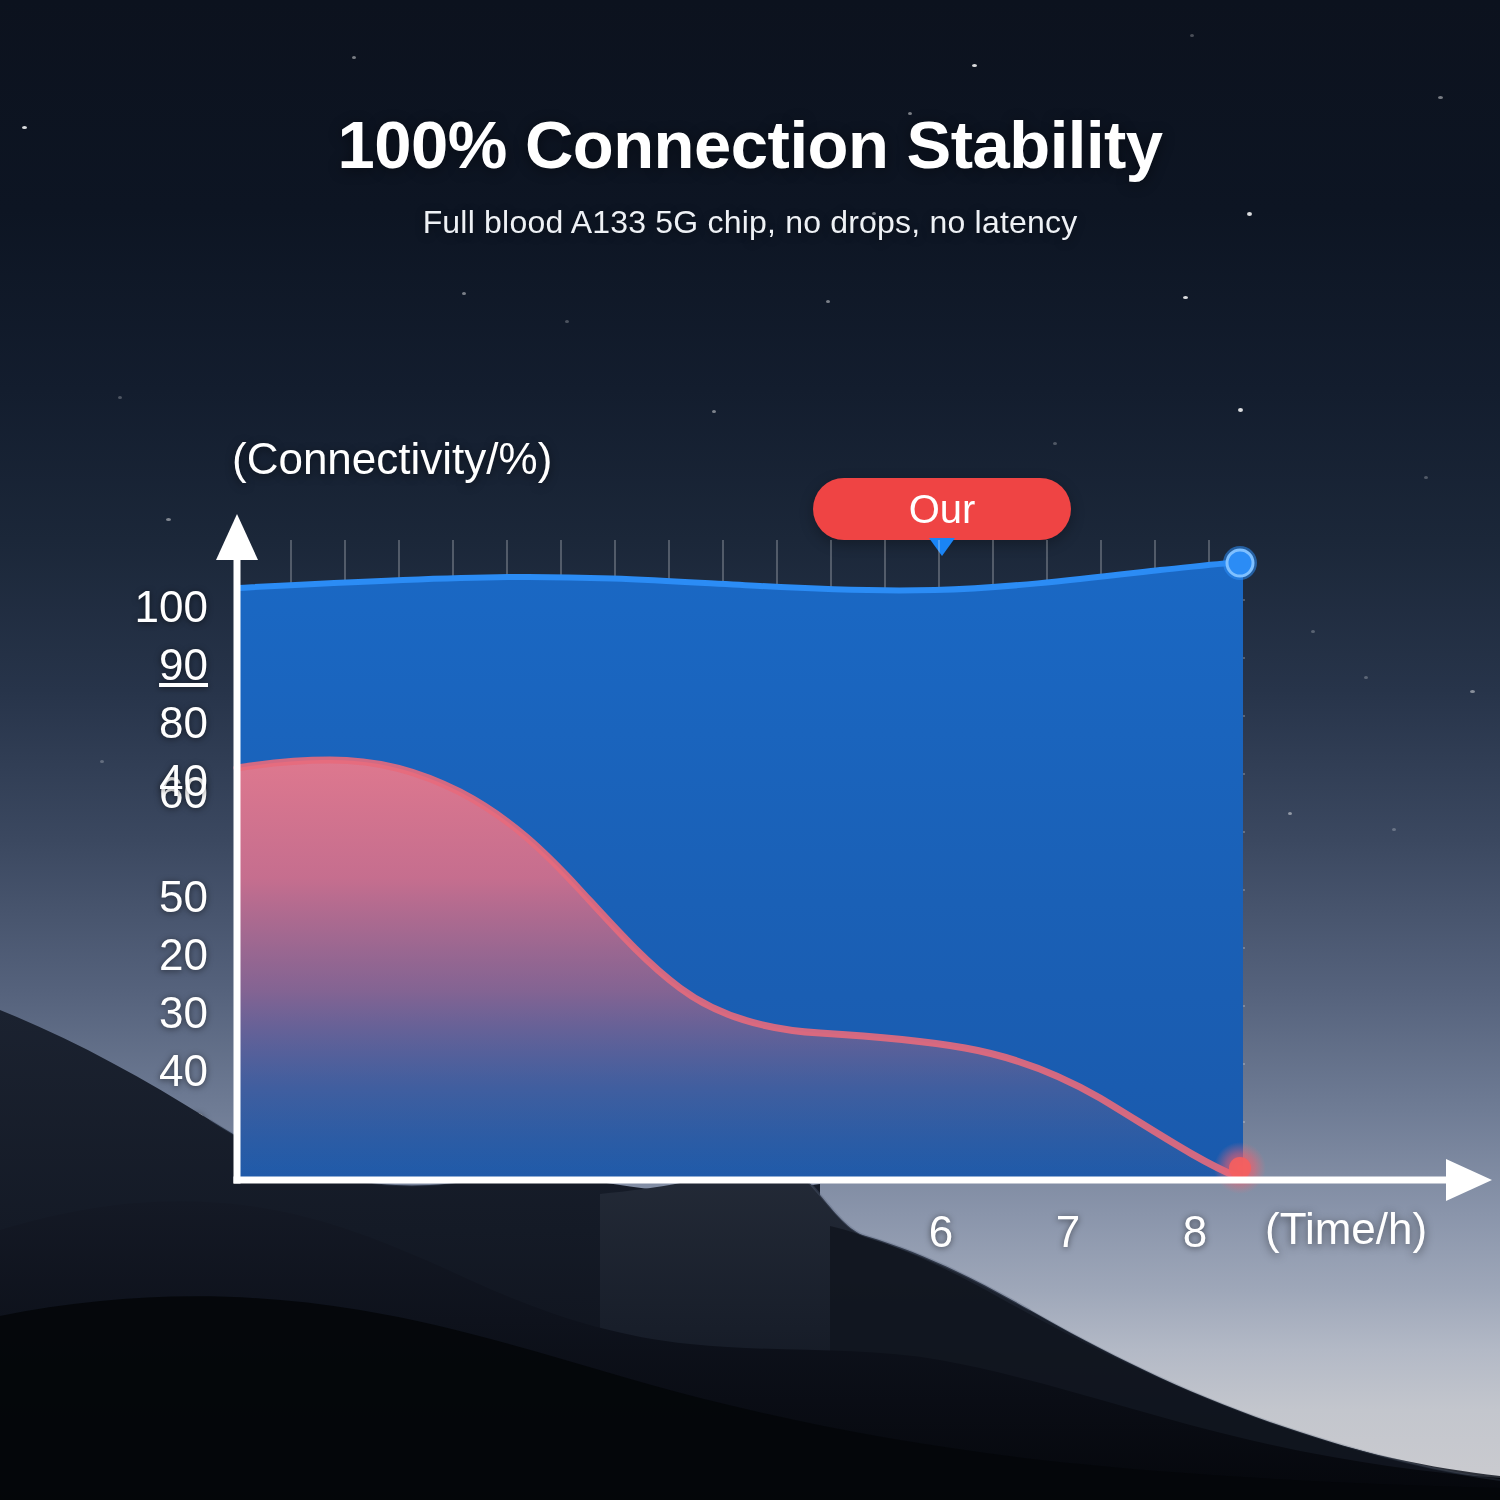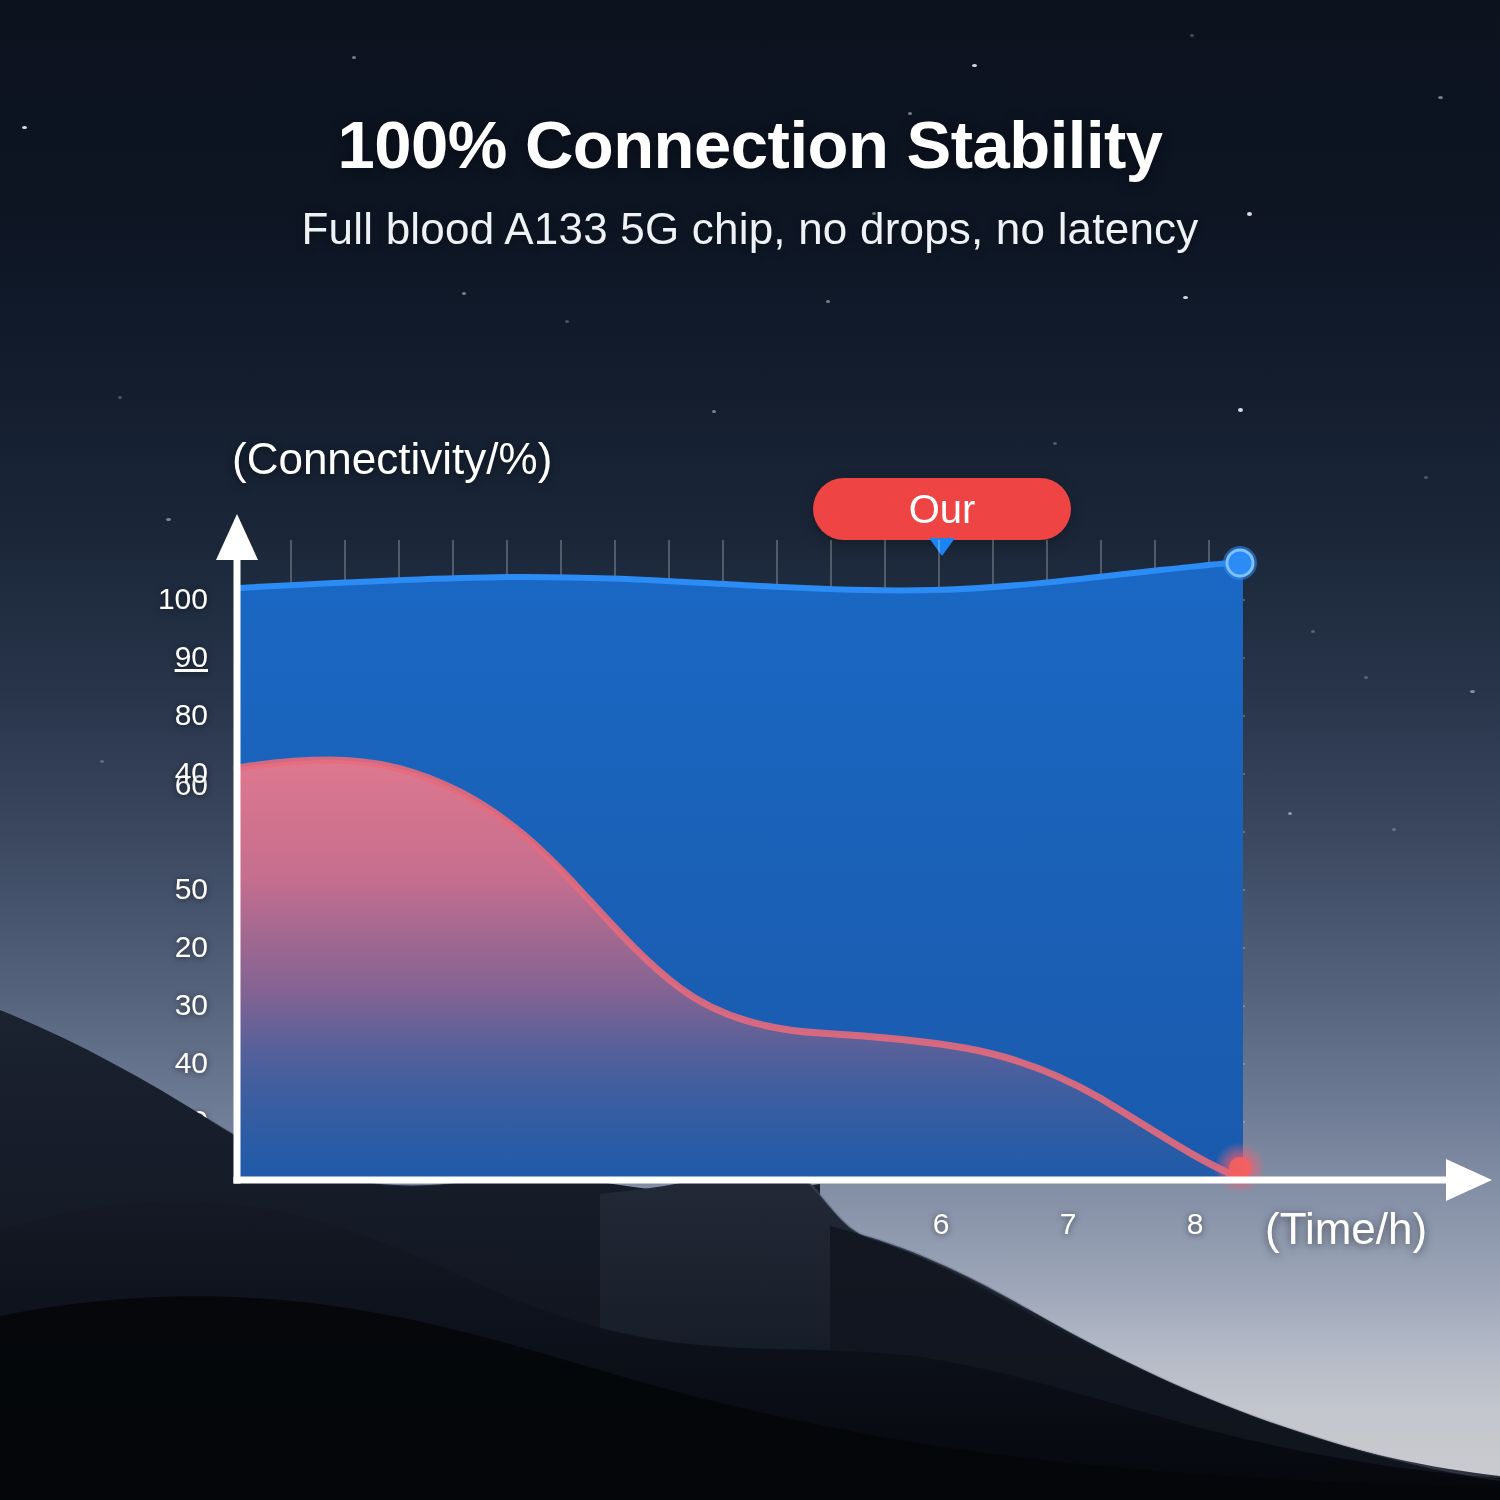--- a/index.html
+++ b/index.html
@@ -64,21 +64,21 @@
   .main-title {
     font-size: 67px;
     font-weight: bold;
     color: #ffffff;
     letter-spacing: -0.5px;
     line-height: 1.1;
     margin: 0;
     text-shadow: 0 2px 14px rgba(0,0,0,.45);
   }
   .sub-title {
-    font-size: 44px;
+    font-size: 32px;
     font-weight: normal;
     color: #eef1f5;
     margin: 22px 0 0 0;
     letter-spacing: .2px;
     text-shadow: 0 2px 10px rgba(0,0,0,.4);
   }
 
   
   #chart-area {
     position: absolute;
@@ -93,21 +93,21 @@
     font-size: 44px;
     white-space: nowrap;
     text-shadow: 0 2px 8px rgba(0,0,0,.5);
   }
   #y-caption { left: 232px; top: 434px; }
   #x-caption { left: 1265px; top: 1204px; }
 
   .tick-label {
     position: absolute;
     color: #ffffff;
-    font-size: 30px;
+    font-size: 44px;
     text-shadow: 0 1px 6px rgba(0,0,0,.55);
   }
   .ytick { text-align: right; width: 90px; }
   .xtick { text-align: center; width: 50px; }
 
   
   .badge {
     position: absolute;
     border-radius: 34px;
     color: #ffffff;

